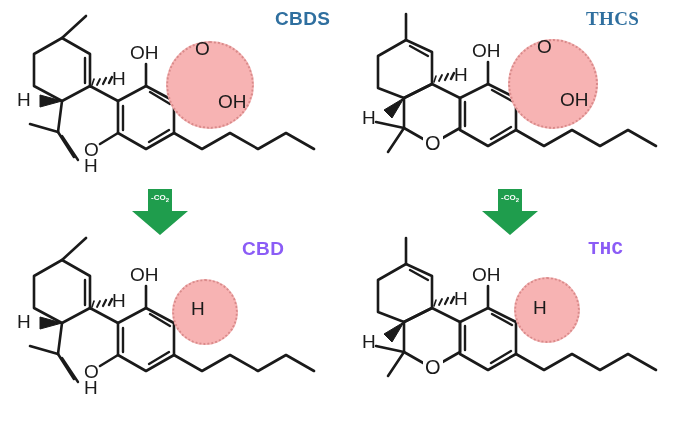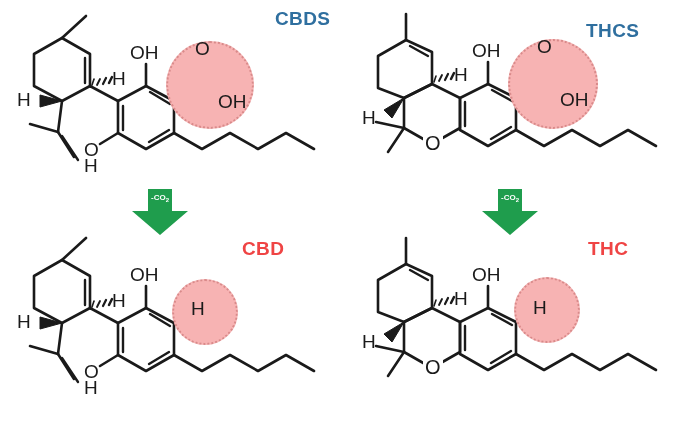--- a/index.html
+++ b/index.html
@@ -23,21 +23,21 @@
   .label {
     position: absolute;
     font-family: "Liberation Sans", sans-serif;
     font-weight: bold;
     font-size: 19px;
     letter-spacing: 0.4px;
     white-space: nowrap;
     user-select: none;
   }
   .label-acid { color: #2f6f9f; }
-  .label-neutral { color: #ef4444; }
+  .label-neutral { color: #8b5cf6; }
 
   .struct {
     position: absolute;
     left: 0;
     top: 0;
   }
   .arrow-wrap {
     position: absolute;
   }
   .arrow-label {
@@ -171,21 +171,21 @@
                 background:#f7b3b3; border:2px dotted #d98a8a; box-sizing:border-box; z-index:0;"></div>
 
     <div style="position:absolute; left:22px; top:107px; font-size:19px; color:#1a1a1a; z-index:3;">H</div>
     <div style="position:absolute; left:114px; top:64px; font-size:19px; color:#1a1a1a; z-index:3;">H</div>
     <div style="position:absolute; left:132px; top:40px; font-size:19px; color:#1a1a1a; z-index:3;">OH</div>
     <div style="position:absolute; left:85px; top:132px; font-size:20px; color:#1a1a1a; z-index:3;">O</div>
     <div style="position:absolute; left:197px; top:36px; font-size:19px; color:#1a1a1a; z-index:3;">O</div>
     <div style="position:absolute; left:220px; top:89px; font-size:19px; color:#1a1a1a; z-index:3;">OH</div>
   </div>
 
-  <div class="label label-acid" style="left:586px; top:20px;">THCS</div>
+  <div class="label label-acid" style="left:586px; top:8px;font-family:Liberation Serif, serif;">THCS</div>
 
   <div class="arrow-wrap" style="left:129px; top:189px; width:62px; height:48px;">
     <svg width="62" height="48" viewBox="0 0 62 48">
       <polygon points="19,0 43,0 43,22 59,22 31,46 3,22 19,22" fill="#1f9d4d"></polygon>
     </svg>
     <div class="arrow-label" style="top:5px;">
       <span>-CO</span><sub>2</sub>
     </div>
   </div>
 
@@ -280,15 +280,15 @@
     <div style="position:absolute; left:174px; top:45px; width:66px; height:66px; border-radius:50%;
                 background:#f7b3b3; border:2px dotted #d98a8a; box-sizing:border-box; z-index:0;"></div>
 
     <div style="position:absolute; left:22px; top:99px; font-size:19px; color:#1a1a1a; z-index:3;">H</div>
     <div style="position:absolute; left:114px; top:56px; font-size:19px; color:#1a1a1a; z-index:3;">H</div>
     <div style="position:absolute; left:132px; top:32px; font-size:19px; color:#1a1a1a; z-index:3;">OH</div>
     <div style="position:absolute; left:85px; top:124px; font-size:20px; color:#1a1a1a; z-index:3;">O</div>
     <div style="position:absolute; left:193px; top:65px; font-size:19px; color:#1a1a1a; z-index:3;">H</div>
   </div>
 
-  <div class="label label-neutral" style="left:588px; top:238px;">THC</div>
+  <div class="label label-neutral" style="left:588px; top:238px;font-family:Liberation Mono, monospace;">THC</div>
 
 </div>
 
 </body></html>

